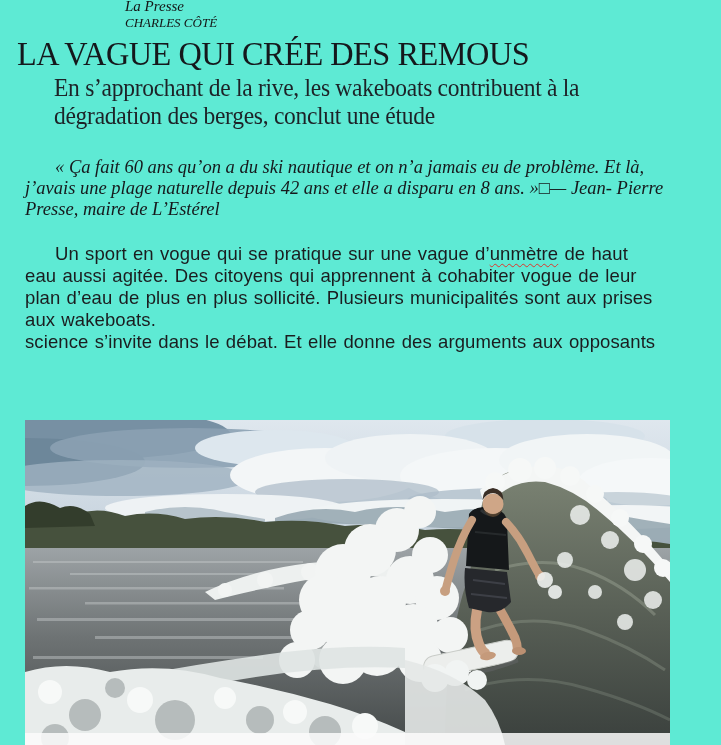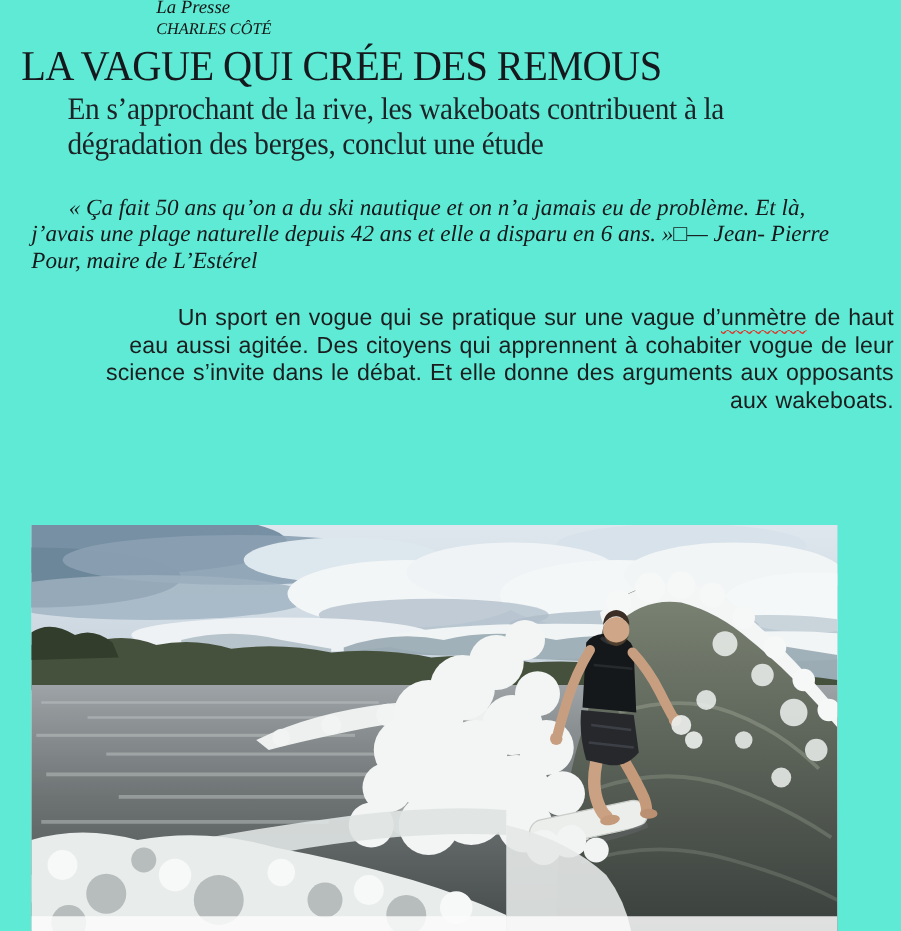--- a/index.html
+++ b/index.html
@@ -36,21 +36,21 @@
   }
   .pull-quote div { white-space:nowrap; }
   .pull-quote .first { text-indent:30px; }
   
   .body-copy {
     position:absolute; left:25px; top:243px; width:690px;
     font-family:"Liberation Sans",sans-serif;
     font-size:18.5px; line-height:22px; color:#1b1d1f;
     letter-spacing:0.1px; word-spacing:1px;
   }
-  .body-copy div { white-space:nowrap;text-align:right; }
+  .body-copy div { white-space:nowrap; }
   .body-copy .first { text-indent:30px; }
   .misspell {
     text-decoration-line:underline;
     text-decoration-style:wavy;
     text-decoration-color:#e0352b;
     text-decoration-thickness:1px;
     text-underline-offset:3px;
   }
   
   .photo {
@@ -70,30 +70,31 @@
   </div>
 
   <h1 class="headline" style="margin:0;">LA VAGUE QUI CRÉE DES REMOUS</h1>
 
   <div class="subhead">
     <div>En s’approchant de la rive, les wakeboats contribuent à la</div>
     <div>dégradation des berges, conclut une étude</div>
   </div>
 
   <div class="pull-quote">
-    <div class="first">« Ça fait 50 ans qu’on a du ski nautique et on n’a jamais eu de problème. Et là,</div>
-    <div>j’avais une plage naturelle depuis 42 ans et elle a disparu en 6 ans. »□— Jean- Pierre</div>
-    <div>Pour, maire de L’Estérel</div>
+    <div class="first">« Ça fait 60 ans qu’on a du ski nautique et on n’a jamais eu de problème. Et là,</div>
+    <div>j’avais une plage naturelle depuis 42 ans et elle a disparu en 8 ans. »□— Jean- Pierre</div>
+    <div>Presse, maire de L’Estérel</div>
   </div>
 
   <div class="body-copy">
     <div class="first"><span>Un sport en vogue qui se pratique sur une vague d’</span><span class="misspell">unmètre</span><span> de haut</span></div>
     <div>eau aussi agitée. Des citoyens qui apprennent à cohabiter vogue de leur</div>
+    <div>plan d’eau de plus en plus sollicité. Plusieurs municipalités sont aux prises</div>
+    <div>aux wakeboats.</div>
     <div>science s’invite dans le débat. Et elle donne des arguments aux opposants</div>
-    <div>aux wakeboats.</div>
   </div>
 
   <div class="photo">
     <svg width="645" height="325" viewBox="0 0 645 325" xmlns="http://www.w3.org/2000/svg">
       <defs>
         <linearGradient id="skyGrad" x1="0" y1="0" x2="0" y2="1">
           <stop offset="0" stop-color="#dfe7ee"></stop>
           <stop offset="1" stop-color="#c2cfda"></stop>
         </linearGradient>
         <linearGradient id="waterGrad" x1="0" y1="0" x2="0" y2="1">

